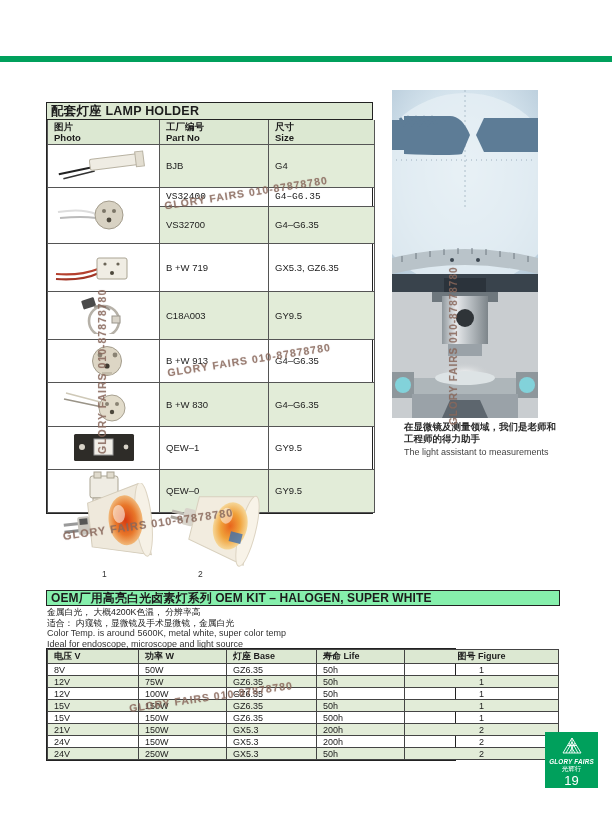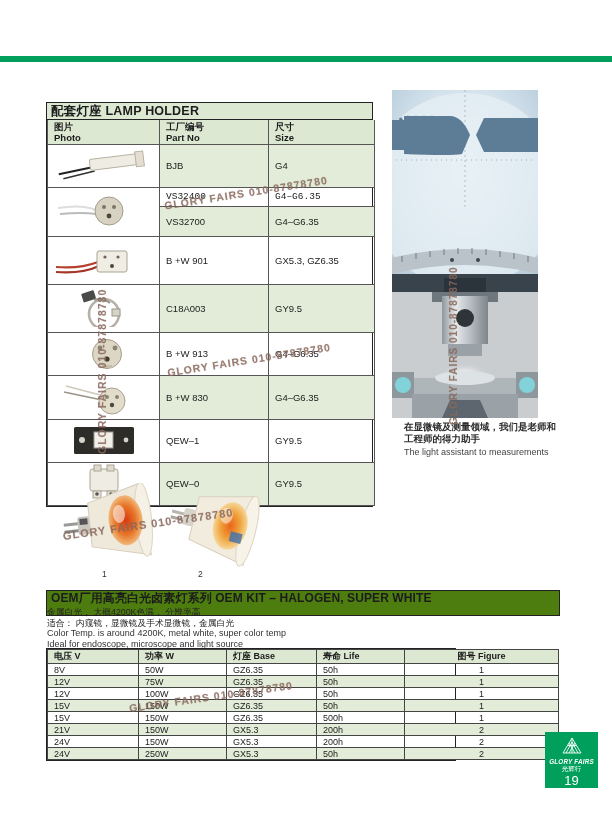--- a/index.html
+++ b/index.html
@@ -31,22 +31,22 @@
   .cap-en{font-size:9px;color:#444;line-height:12px;margin-top:1px;}
 
   
   .lamps{position:absolute;left:52px;top:483px;width:260px;height:95px;}
   .lamp{position:absolute;top:0;}
   .lamp1{left:10px;} .lamp2{left:112px;}
   .fig-label{position:absolute;top:86px;font-size:8.5px;color:#333;}
   .fig1{left:50px;} .fig2{left:146px;}
 
   
-  .oem-title{position:absolute;left:46px;top:590px;width:514px;height:26px;box-sizing:border-box;
-             background:#4d7c0f;border:1.2px solid #222;font-weight:bold;font-size:12px;
+  .oem-title{position:absolute;left:46px;top:590px;width:514px;height:16px;box-sizing:border-box;
+             background:#86efac;border:1.2px solid #222;font-weight:bold;font-size:12px;
              line-height:14px;padding-left:4px;letter-spacing:.1px;}
   .oem-desc{position:absolute;left:47px;top:607px;width:520px;}
   .desc-cn{font-size:8.8px;color:#222;line-height:10.5px;}
   .desc-en{font-size:9px;color:#333;line-height:10.5px;}
 
   .oem-wrap{position:absolute;left:46px;top:648px;width:410px;border:1.5px solid #222;box-sizing:border-box;background:#fff;}
   table.oem{border-collapse:collapse;width:100%;table-layout:fixed;}
   table.oem col.o1{width:91px} table.oem col.o2{width:88px} table.oem col.o3{width:90px}
   table.oem col.o4{width:88px} table.oem col.o5{width:154px}
   table.oem th,table.oem td{border:1px solid #444;font-size:9px;padding:0 0 0 6px;text-align:left;box-sizing:border-box;}
@@ -122,34 +122,34 @@
                 <path d="M6,18 Q30,14 44,20" stroke="#ddd" stroke-width="2" fill="none"></path>
                 <path d="M8,24 Q30,22 44,24" stroke="#bbb" stroke-width="2" fill="none"></path>
                 <circle cx="57" cy="21" r="14" fill="#d8d2c3" stroke="#a39c8c"></circle>
                 <circle cx="52" cy="17" r="2" fill="#7c7668"></circle>
                 <circle cx="62" cy="17" r="2" fill="#7c7668"></circle>
                 <circle cx="57" cy="26" r="2.4" fill="#4c473c"></circle>
               </svg></td>
             <td>VS32400</td>
             <td>G4–G6.35</td>
           </tr>
-          <tr class="green" style="height: 30px;">
+          <tr class="green" style="height: 37px;">
             <td>VS32700</td>
             <td>G4–G6.35</td>
           </tr>
           <tr style="height: 48px;">
             <td class="photo-cell"><svg width="104" height="40" viewBox="0 0 104 40">
                 <path d="M4,28 Q28,30 46,23" stroke="#b5402e" stroke-width="2.2" fill="none"></path>
                 <path d="M4,33 Q30,35 47,27" stroke="#a33626" stroke-width="2.2" fill="none"></path>
                 <rect x="45" y="12" width="30" height="21" rx="2" fill="#f0ede4" stroke="#aaa493"></rect>
                 <circle cx="53" cy="18" r="1.6" fill="#6b6557"></circle>
                 <circle cx="66" cy="18" r="1.6" fill="#6b6557"></circle>
                 <circle cx="60" cy="27" r="2" fill="#4c473c"></circle>
               </svg></td>
-            <td>B +W 901</td>
+            <td>B +W 719</td>
             <td>GX5.3, GZ6.35</td>
           </tr>
           <tr class="green" style="height: 48px;">
             <td class="photo-cell"><svg width="104" height="40" viewBox="0 0 104 40">
                 <rect x="30" y="5" width="13" height="9" rx="1" fill="#4a4a4a" transform="rotate(-18 36 9)"></rect>
                 <circle cx="52" cy="27" r="15" fill="none" stroke="#b6b1a8" stroke-width="2.6"></circle>
                 <path d="M42,13 Q50,10 58,16" stroke="#9a958c" stroke-width="2" fill="none"></path>
                 <rect x="60" y="22" width="8" height="7" fill="#d8d3c8" stroke="#9a958c"></rect>
               </svg></td>
             <td>C18A003</td>
@@ -314,21 +314,21 @@
       </g>
     </svg>
     <span class="fig-label fig1">1</span>
     <span class="fig-label fig2">2</span>
   </div>
 
   <div class="oem-title">OEM厂用高亮白光卤素灯系列 OEM KIT – HALOGEN, SUPER WHITE</div>
   <div class="oem-desc">
     <div class="desc-cn">金属白光， 大概4200K色温， 分辨率高</div>
     <div class="desc-cn">适合： 内窥镜，显微镜及手术显微镜，金属白光</div>
-    <div class="desc-en">Color Temp. is around 4200K,  metal white, super color temp</div>
+    <div class="desc-en">Color Temp. is around 5600K,  metal white, super color temp</div>
     <div class="desc-en">Ideal for endoscope, microscope and light source</div>
   </div>
 
   <div class="oem-wrap">
     <table class="oem">
       <colgroup>
           <col class="o1">
           <col class="o2">
           <col class="o3">
           <col class="o4">

